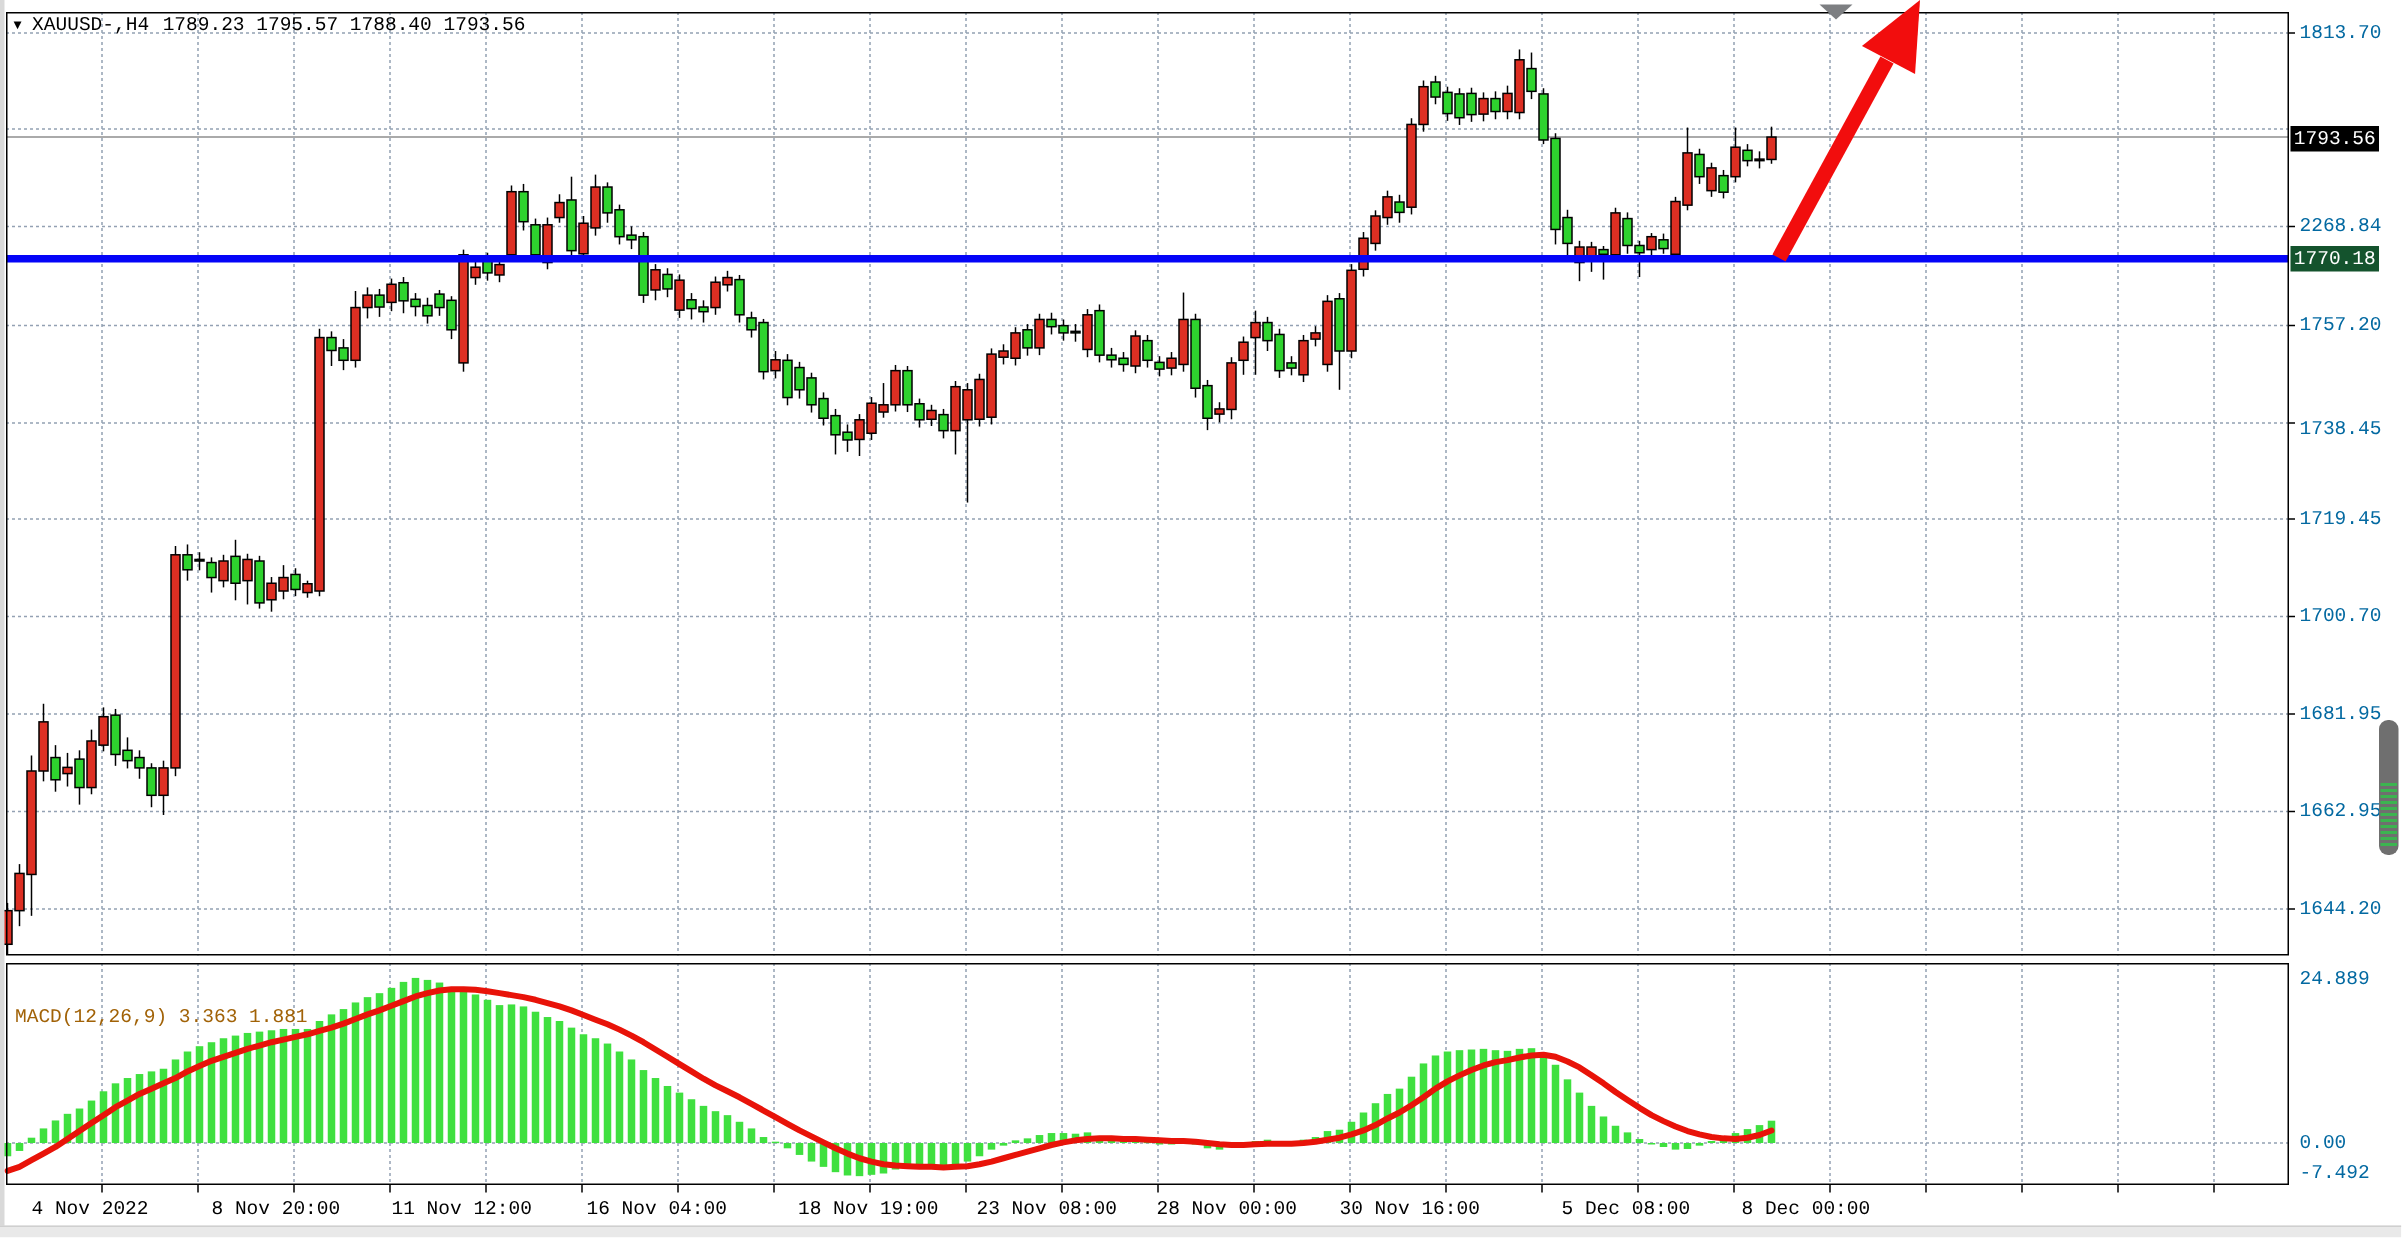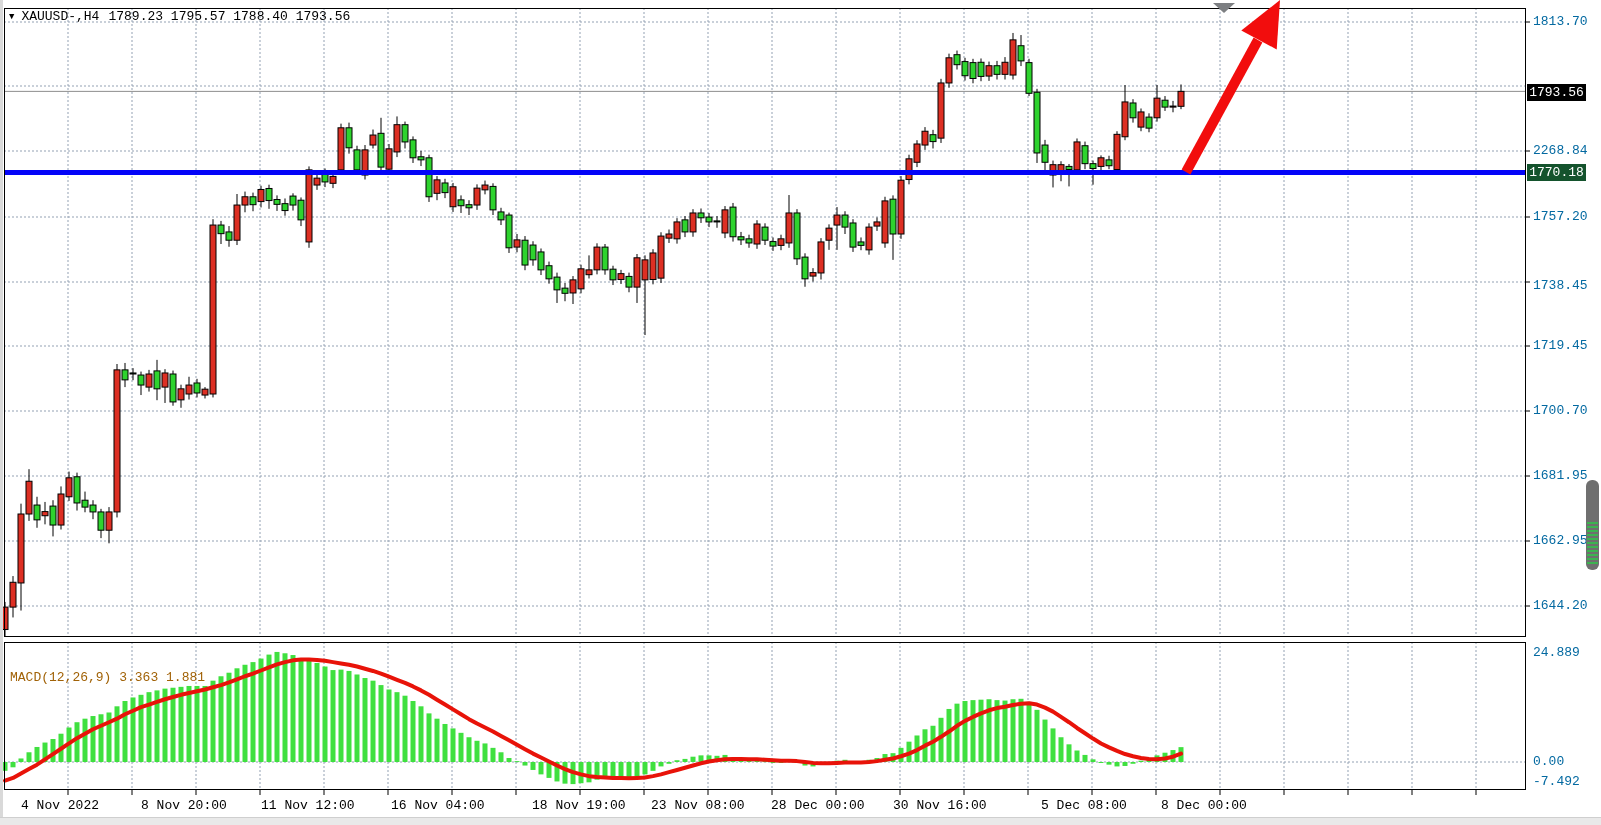--- a/index.html
+++ b/index.html
@@ -595,21 +595,21 @@
       <div class="mlabel" style="top: 754px;">0.00</div>
       <div class="mlabel" style="top: 774px; text-align: center;">-7.492</div>
     </div>
   <div id="time-axis">
       <div class="tlabel" style="left: 5px;">4 Nov 2022</div>
       <div class="tlabel" style="left: 125px;">8 Nov 20:00</div>
       <div class="tlabel" style="left: 245px;">11 Nov 12:00</div>
       <div class="tlabel" style="left: 375px;">16 Nov 04:00</div>
       <div class="tlabel" style="left: 516px;">18 Nov 19:00</div>
       <div class="tlabel" style="left: 635px;">23 Nov 08:00</div>
-      <div class="tlabel" style="left: 755px;">28 Dec 00:00</div>
+      <div class="tlabel" style="left: 755px;">28 Nov 00:00</div>
       <div class="tlabel" style="left: 877px;">30 Nov 16:00</div>
       <div class="tlabel" style="left: 1025px;">5 Dec 08:00</div>
       <div class="tlabel" style="left: 1145px;">8 Dec 00:00</div>
     </div>
 
   <div id="badge-current" class="badge">1793.56</div>
   <div id="badge-level" class="badge">1770.18</div>
 
   <div id="scrollbar">
     <div class="stripes"></div>

